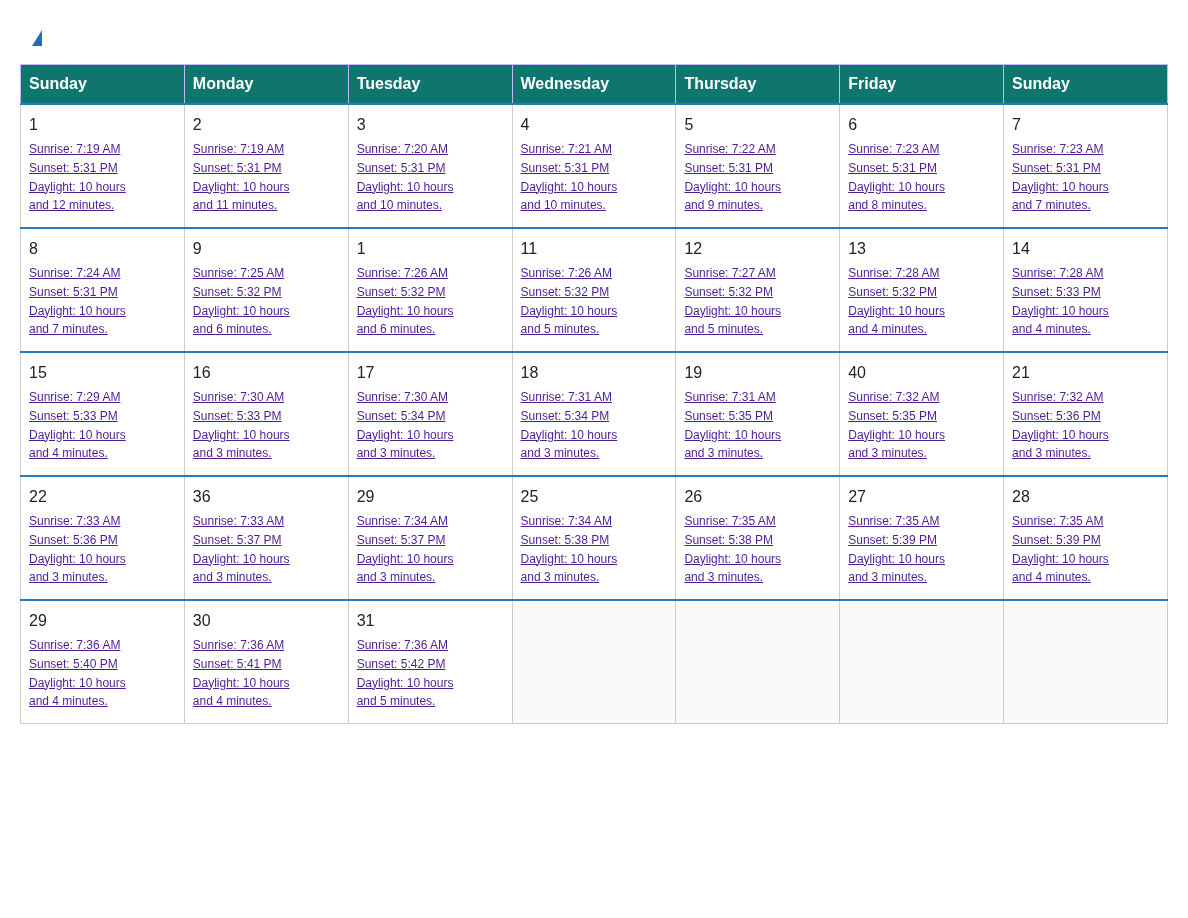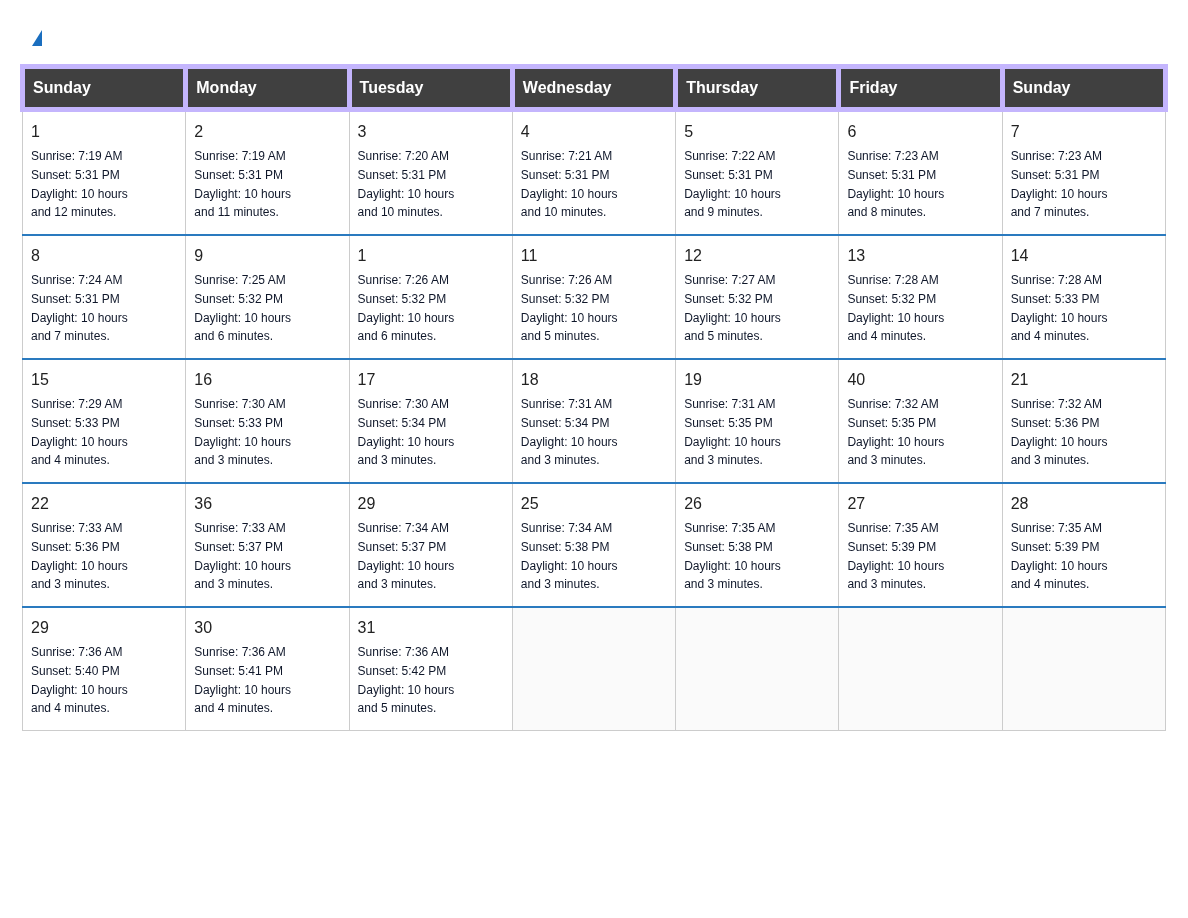--- a/index.html
+++ b/index.html
@@ -58,27 +58,27 @@
       font-size: 22px;
       color: #333;
       margin-top: 4px;
     }
     .calendar-table {
       width: 100%;
       border-collapse: collapse;
       table-layout: fixed;
     }
     .calendar-table th {
-      background-color: #404040;
+      background-color: #0f766e;
       color: #fff;
       font-size: 16px;
       font-weight: 600;
       padding: 10px 8px;
       text-align: left;
-      border: 5px solid #c4b5fd;
+      border: 1px solid #c4b5fd;
     }
     .calendar-table td {
       vertical-align: top;
       padding: 8px 8px 12px 8px;
       border: 1px solid #ccc;
       border-top: 2px solid #2a7abf;
       font-size: 12.5px;
       color: #222;
       line-height: 1.5;
       min-height: 90px;
@@ -87,22 +87,23 @@
       background: #fafafa;
     }
     .day-number {
       font-size: 16px;
       font-weight: normal;
       display: block;
       margin-bottom: 3px;
     }
     .day-info {
       font-size: 12px;
-      color: #0f172a;
+      color: #4c1d95;
       line-height: 1.55;
+      text-decoration: underline;
     }
   </style>
 </head>
 <body>
 
 <div class="header">
   <div class="logo">
     <div class="logo-line">
       <span class="logo-general"></span>
       <span class="logo-triangle"></span>

